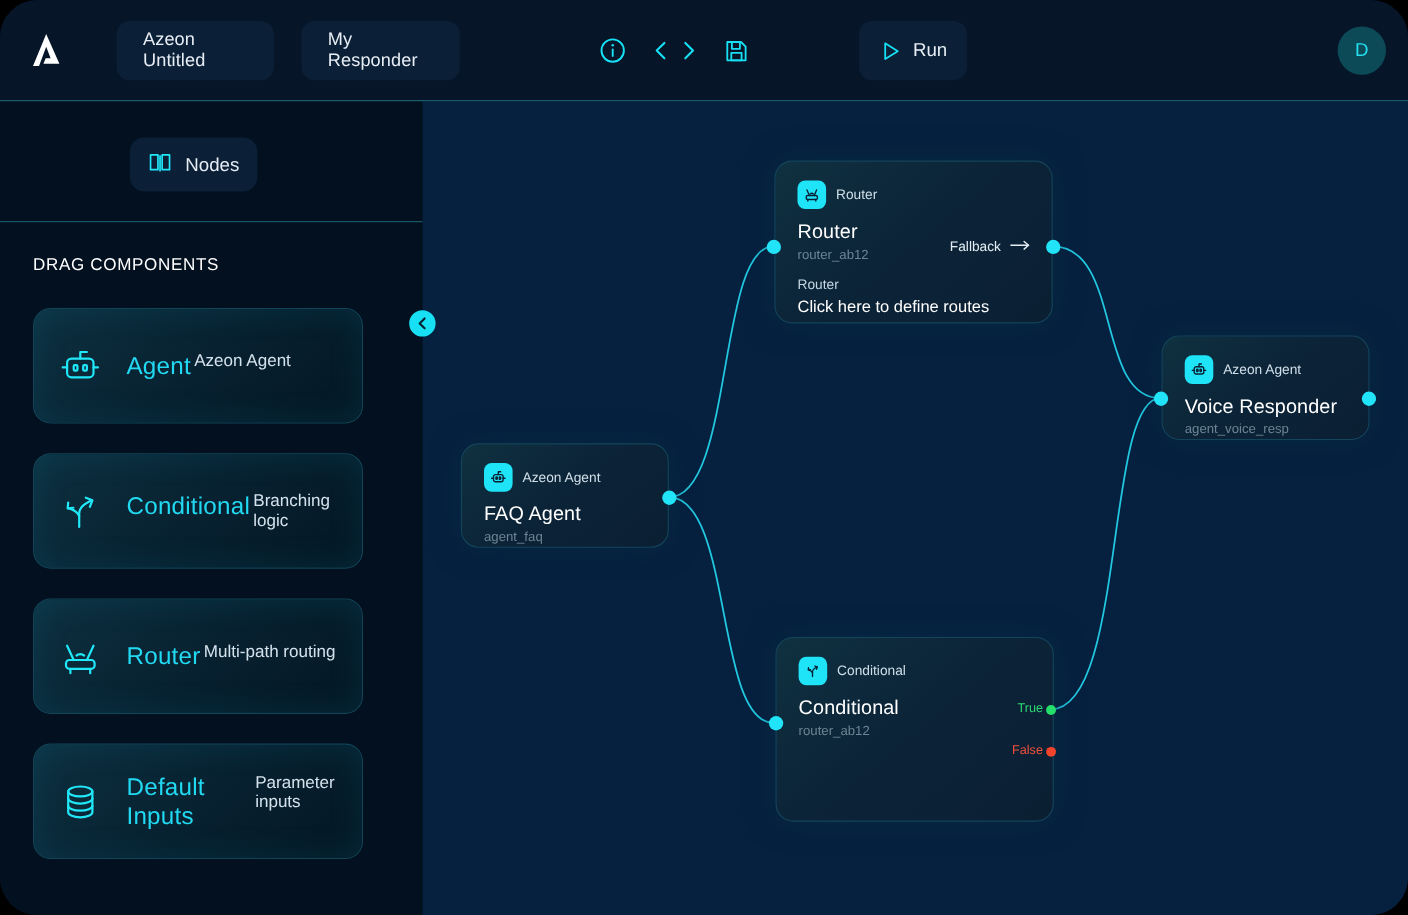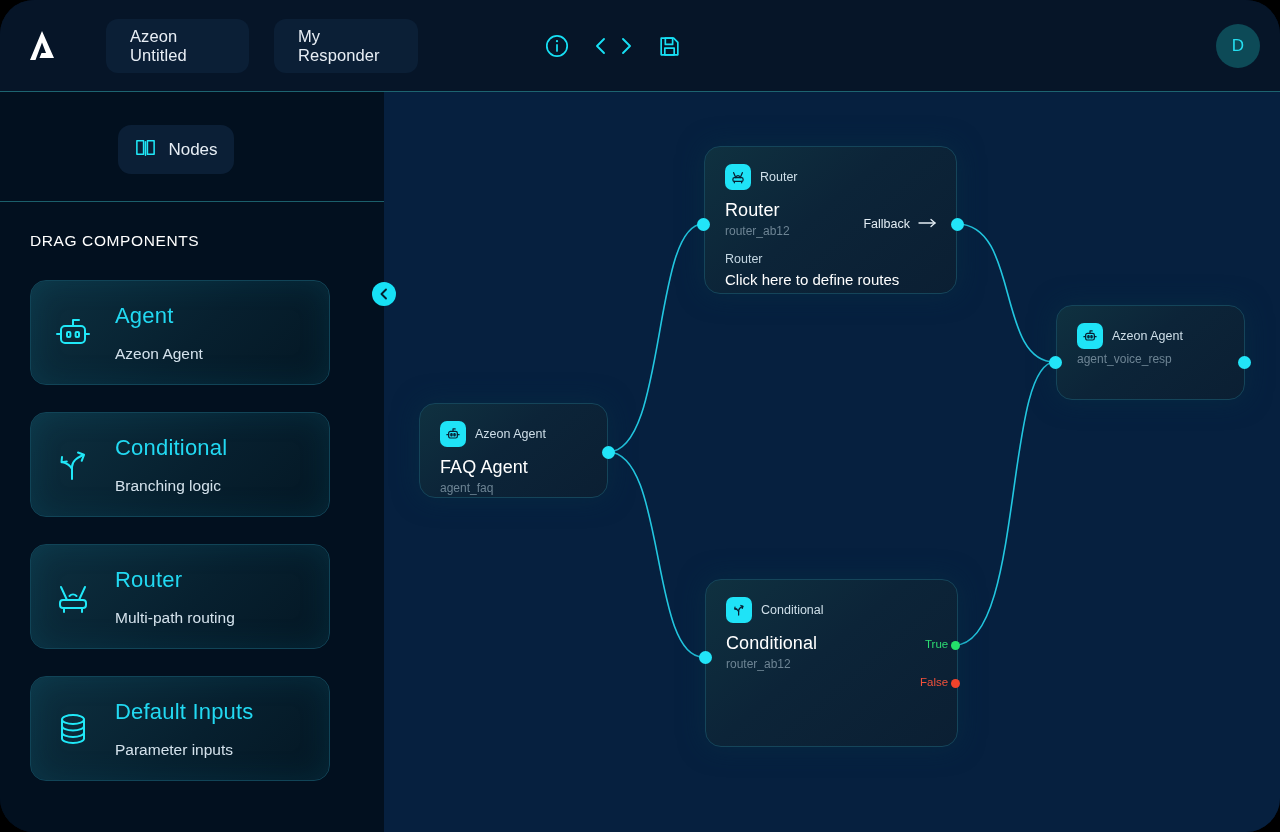--- a/index.html
+++ b/index.html
@@ -189,21 +189,21 @@
     pointer-events: none;
   }
   .comp-icon {
     width: 84px;
     min-width: 84px;
     display: flex;
     align-items: center;
     justify-content: center;
     color: #20e8f8;
   }
-  .comp-text { display: flex; flex-direction: column; gap: 16px; }
+  .comp-text { display: flex; gap: 3px; }
   .comp-title { color: #22d9f2; font-size: 22px; letter-spacing: .2px; }
   .comp-sub   { color: #d4e2ec; font-size: 15.5px; }
 
   
   .canvas {
     position: absolute;
     top: 92px; left: 384px;
     width: 896px; height: 740px;
     background: #06203f;
     overflow: hidden;
@@ -345,20 +345,28 @@
     </div>
 
     <div class="icon-btn icon-save">
       <svg width="25" height="25" viewBox="0 0 24 24" fill="none" stroke="#17e0f5" stroke-width="1.6" stroke-linejoin="round">
         <path d="M4 4h12l4 4v12H4z"></path>
         <rect x="8" y="4" width="7" height="6"></rect>
         <rect x="7.5" y="13.5" width="9" height="6.5"></rect>
       </svg>
     </div>
 
+    <div class="run-btn">
+      <span class="play">
+        <svg width="21" height="21" viewBox="0 0 22 22" fill="none" stroke="#17e0f5" stroke-width="1.7" stroke-linejoin="round">
+          <polygon points="6,3.5 18,11 6,18.5"></polygon>
+        </svg>
+      </span>
+      <span>Run</span>
+    </div>
 
     <div class="avatar">
       <span>D</span>
     </div>
   </div>
 
   <div class="sidebar">
 
     <div class="nodes-btn">
       <span>
@@ -516,20 +524,21 @@
             <rect x="5" y="7.5" width="12" height="9" rx="2.5"></rect>
             <path d="M11 7.5V4h3"></path>
             <line x1="2.6" y1="12" x2="5" y2="12"></line>
             <line x1="17" y1="12" x2="19.4" y2="12"></line>
             <rect x="8" y="10.5" width="1.8" height="3" rx=".8"></rect>
             <rect x="12.2" y="10.5" width="1.8" height="3" rx=".8"></rect>
           </svg>
         </span>
         <span class="node-kind">Azeon Agent</span>
       </div>
+      <div class="node-title">Voice Responder</div>
       <div class="node-id">agent_voice_resp</div>
     </div>
     <div class="port" style="left:665px; top:264px;"></div>
     <div class="port" style="left:854px; top:264px;"></div>
 
     <div class="node" style="left:321px; top:487px; width:253px; height:168px;">
       <div class="node-head">
         <span class="node-badge">
           <svg width="16" height="16" viewBox="0 0 22 22" fill="none" stroke="#082033" stroke-width="1.7" stroke-linecap="round" stroke-linejoin="round">
             <path d="M10.5 18v-6c0-3 2.5-4.5 5.5-6"></path>

